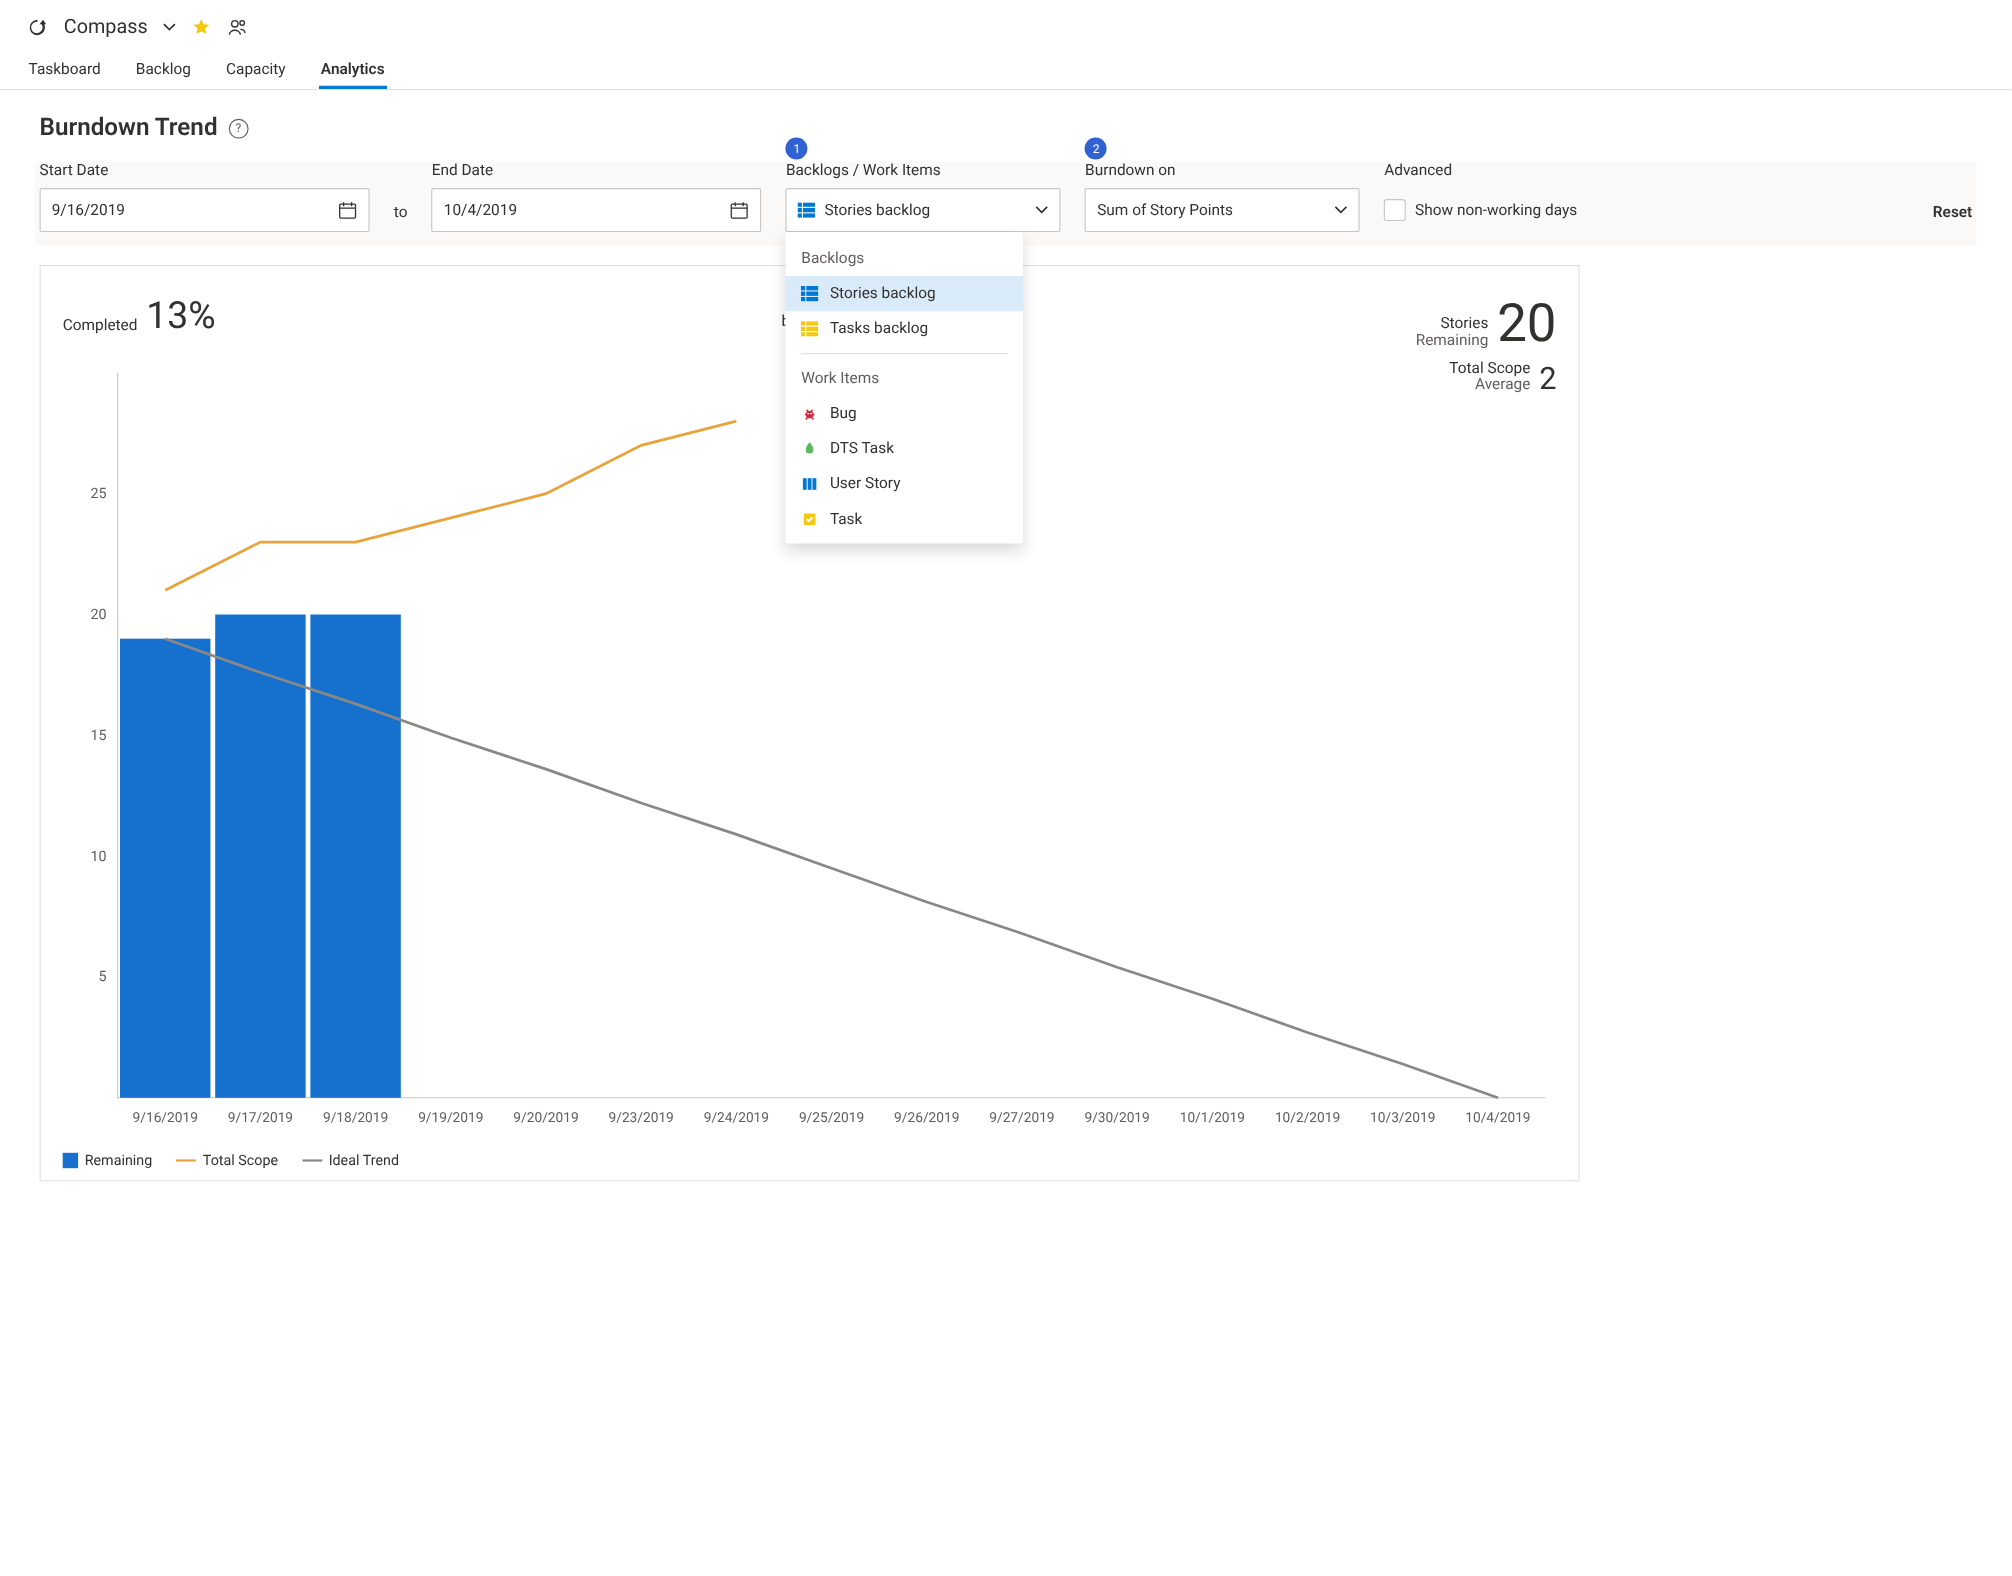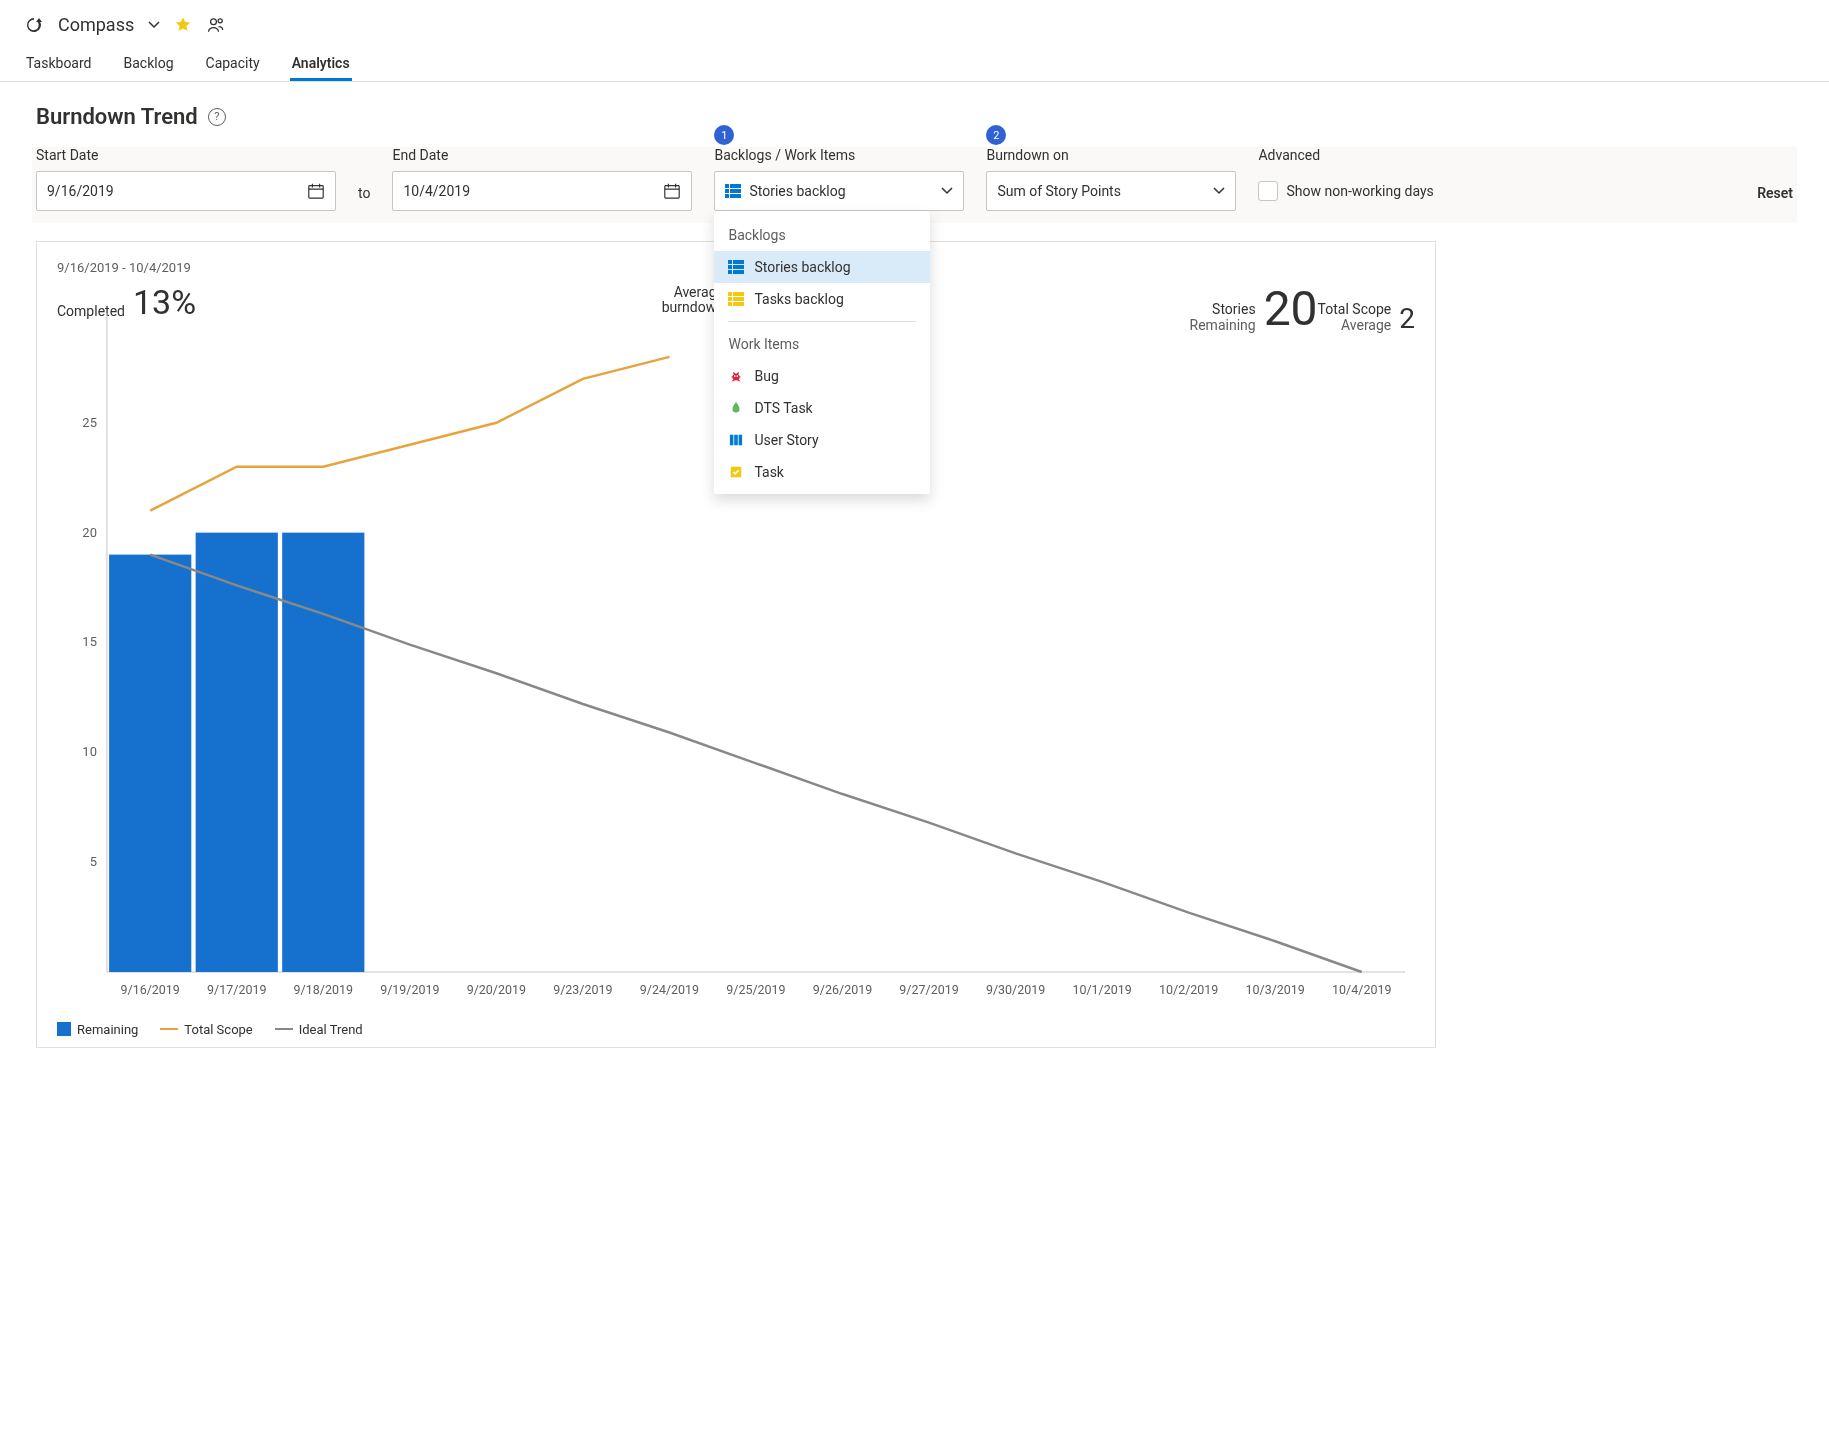--- a/index.html
+++ b/index.html
@@ -58,21 +58,21 @@
   .mi-icon{width:16px;height:16px;display:inline-flex;align-items:center;justify-content:center;}
   
   .card{border:1px solid var(--border-light);background:#fff;margin-top:18px;padding:18px 20px 10px;position:relative;max-width:1400px;}
   .card-subtitle{color:var(--muted);font-size:13px;}
   .stats{display:flex;gap:46px;align-items:flex-start;margin-top:10px;}
   .stat{display:flex;align-items:flex-end;gap:8px;}
   .stat-label{text-align:right;color:var(--text);font-size:14px;line-height:1.1;}
   .stat-label .sub{color:var(--muted);}
   .stat-val{font-size:34px;font-weight:400;line-height:1;}
   .stat-big{font-size:48px;}
-  .right-stats{margin-left:auto;display:flex;align-items:flex-end;}
+  .right-stats{margin-left:auto;display:flex;flex-direction:column;gap:10px;align-items:flex-end;}
   .legend{display:flex;gap:22px;align-items:center;margin-top:10px;}
   .lg{display:flex;align-items:center;gap:6px;font-size:13px;}
   .lg .sw{width:14px;height:14px;}
   .lg .ln{width:18px;height:2px;}
 </style>
 </head>
 <body>
 
 <div class="hdr">
   <span class="icon-btn">
@@ -254,21 +254,20 @@
       <div class="chk-row">
         <span class="chk"></span>
         <span>Show non-working days</span>
       </div>
     </div>
 
     <span class="reset">Reset</span>
   </div>
 
   <div class="card">
-    <div class="card-subtitle">9/16/2019 - 10/4/2019</div>
 
     <div class="stats">
       <div class="stat">
         <span class="stat-label">Completed</span>
         <span class="stat-val">13%</span>
       </div>
       <div class="stat" style="margin-left:auto">
         <span class="stat-label">
           <span>Average</span><br>
           <span>burndown</span>

